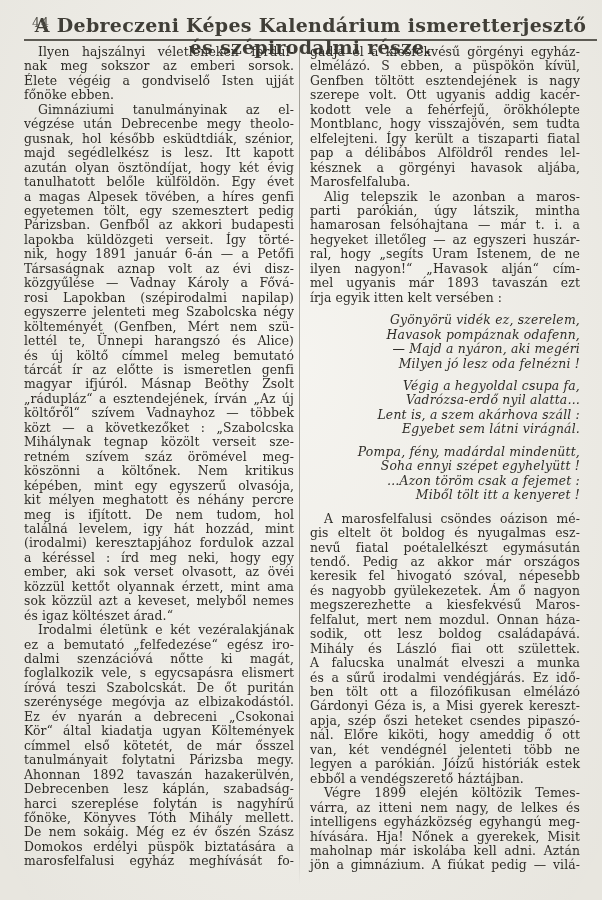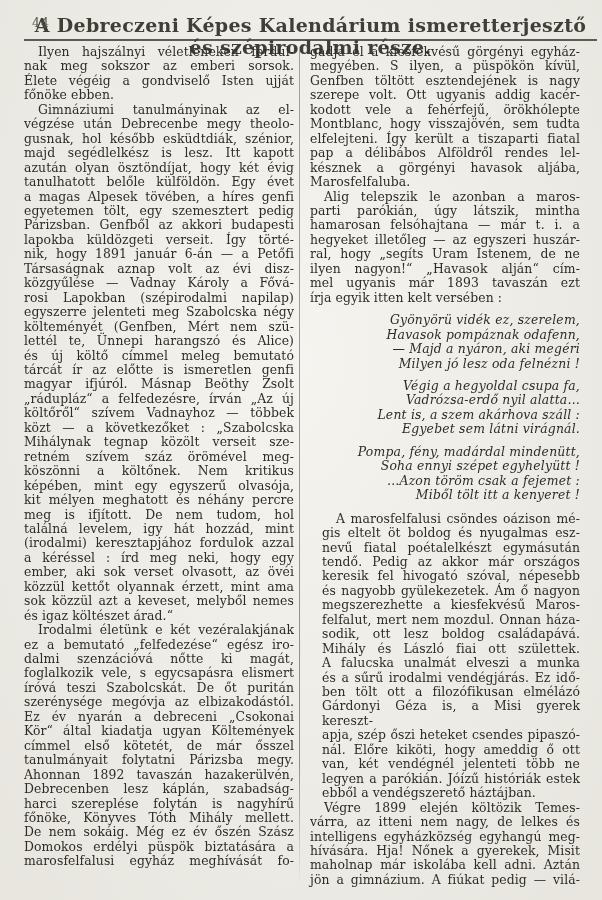--- a/index.html
+++ b/index.html
@@ -77,21 +77,21 @@
   .para.jlast .tline:last-child{text-align-last:justify;}
   .para.indent .tline:first-child{text-indent:14px;}
   .poem{
     margin:8px 0 0 26px;
     font-style:italic;
   }
   .poem .tline{
     text-align:right;
     letter-spacing:0.2px;
   }
-  .poem + .para{margin-top:9px;margin-left:12px;}
+  .poem + .para{margin-top:9px;}
 </style>
 </head>
 <body>
 
 <div class="page">
   <div class="header">
     <span class="pagenum">44</span>
     <div class="runtitle">A Debreczeni Képes Kalendárium ismeretterjesztő és szépirodalmi része.</div>
   </div>
   <div class="header-rule"></div>
@@ -118,21 +118,21 @@
           <div class="tline">nik, hogy 1891 január 6-án — a Petőfi</div>
           <div class="tline">Társaságnak aznap volt az évi disz-</div>
           <div class="tline">közgyűlése — Vadnay Károly a Fővá-</div>
           <div class="tline">rosi Lapokban (szépirodalmi napilap)</div>
           <div class="tline">egyszerre jelenteti meg Szabolcska négy</div>
           <div class="tline">költeményét (Genfben, Mért nem szü-</div>
           <div class="tline">lettél te, Ünnepi harangszó és Alice)</div>
           <div class="tline">és új költő címmel meleg bemutató</div>
           <div class="tline">tárcát ír az előtte is ismeretlen genfi</div>
           <div class="tline">magyar ifjúról. Másnap Beöthy Zsolt</div>
-          <div class="tline">„rádupláz“ a felfedezésre, írván „Az új</div>
+          <div class="tline">„rádupláz“ a esztendejének, írván „Az új</div>
           <div class="tline">költőről“ szívem Vadnayhoz — többek</div>
           <div class="tline">közt — a következőket : „Szabolcska</div>
           <div class="tline">Mihálynak tegnap közölt verseit sze-</div>
           <div class="tline">retném szívem száz örömével meg-</div>
           <div class="tline">köszönni a költőnek. Nem kritikus</div>
           <div class="tline">képében, mint egy egyszerű olvasója,</div>
           <div class="tline">kit mélyen meghatott és néhány percre</div>
           <div class="tline">meg is ifjított. De nem tudom, hol</div>
           <div class="tline">találná levelem, igy hát hozzád, mint</div>
           <div class="tline">(irodalmi) keresztapjához fordulok azzal</div>
@@ -159,21 +159,21 @@
           <div class="tline">főnöke, Könyves Tóth Mihály mellett.</div>
           <div class="tline">De nem sokáig. Még ez év őszén Szász</div>
           <div class="tline">Domokos erdélyi püspök biztatására a</div>
           <div class="tline">marosfelfalusi egyház meghívását fo-</div>
         </div>
       </div>
     <div class="divider"></div>
     <div class="col right">
         <div class="para">
           <div class="tline">gadja el a kiesfekvésű görgényi egyház-</div>
-          <div class="tline">megyében. S ilyen, a püspökön kívül,</div>
+          <div class="tline">elmélázó. S ebben, a püspökön kívül,</div>
           <div class="tline">Genfben töltött esztendejének is nagy</div>
           <div class="tline">szerepe volt. Ott ugyanis addig kacér-</div>
           <div class="tline">kodott vele a fehérfejű, örökhólepte</div>
           <div class="tline">Montblanc, hogy visszajövén, sem tudta</div>
           <div class="tline">elfelejteni. Így került a tiszaparti fiatal</div>
           <div class="tline">pap a délibábos Alföldről rendes lel-</div>
           <div class="tline">késznek a görgényi havasok aljába,</div>
           <div class="tline">Marosfelfaluba.</div>
         </div>
         <div class="para indent">

